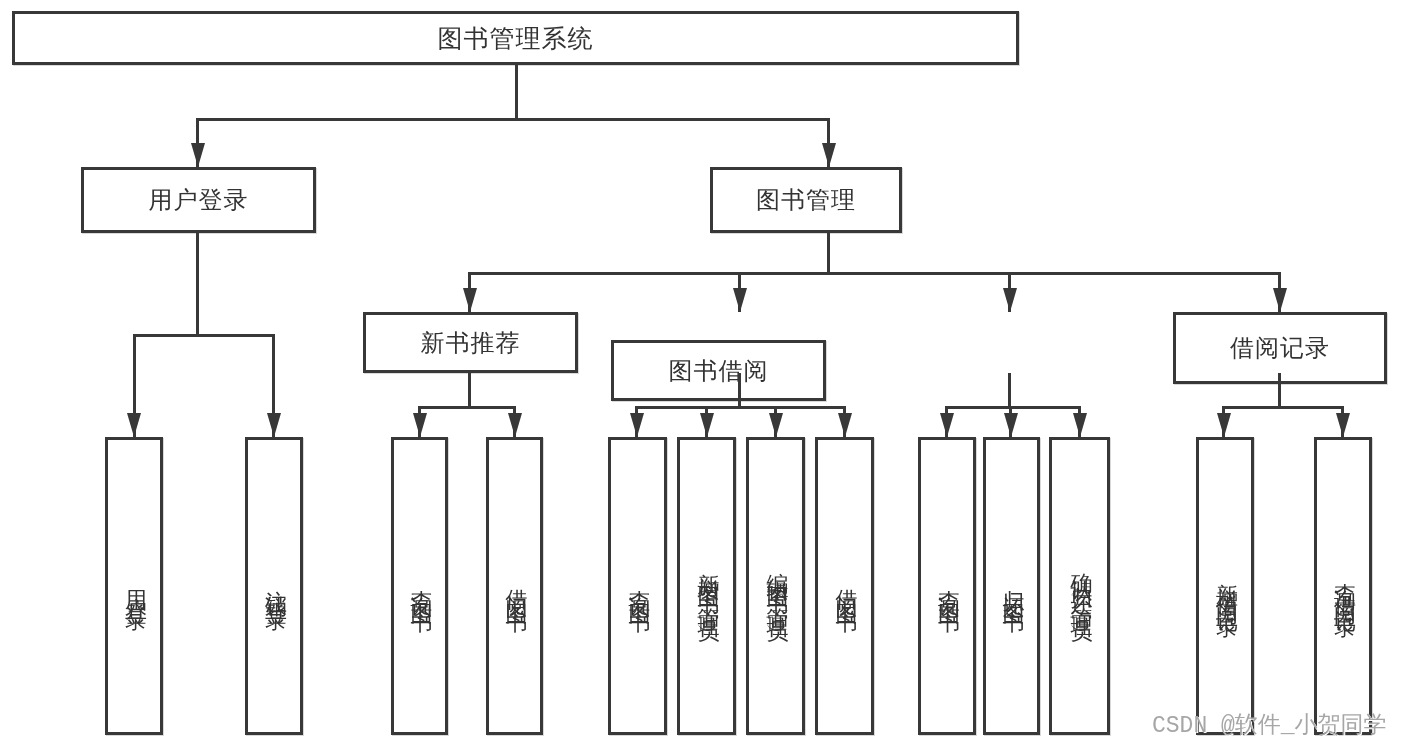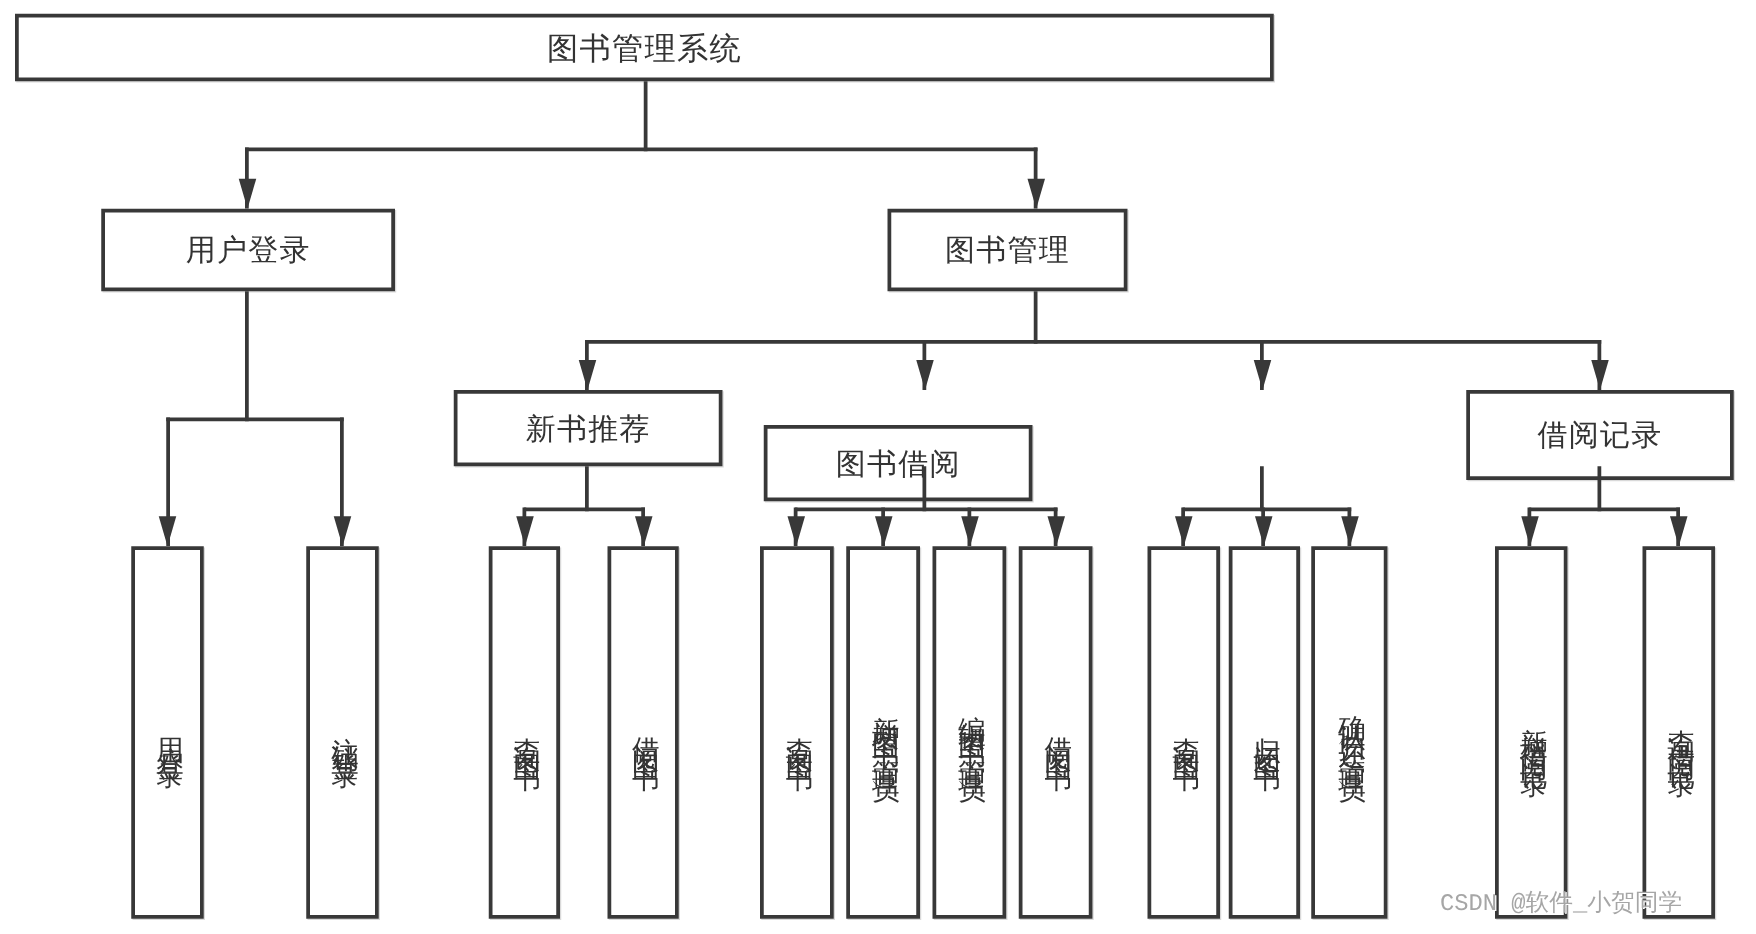--- a/index.html
+++ b/index.html
@@ -41,21 +41,21 @@
   .lv{position:absolute;width:3px;background:var(--line);}
   .arr{
     position:absolute;width:0;height:0;
     border-left:7px solid transparent;
     border-right:7px solid transparent;
     border-top:24px solid var(--line);
   }
   .watermark{
     position:absolute;
     left:1152px;top:709px;
-    font-size:19px;
+    font-size:23px;
     color:var(--watermark);
     text-shadow:1px 1px 0 #ffffff;
     white-space:nowrap;
     z-index:5;
   }
 </style>
 </head>
 <body>
 
 <div class="stage">

